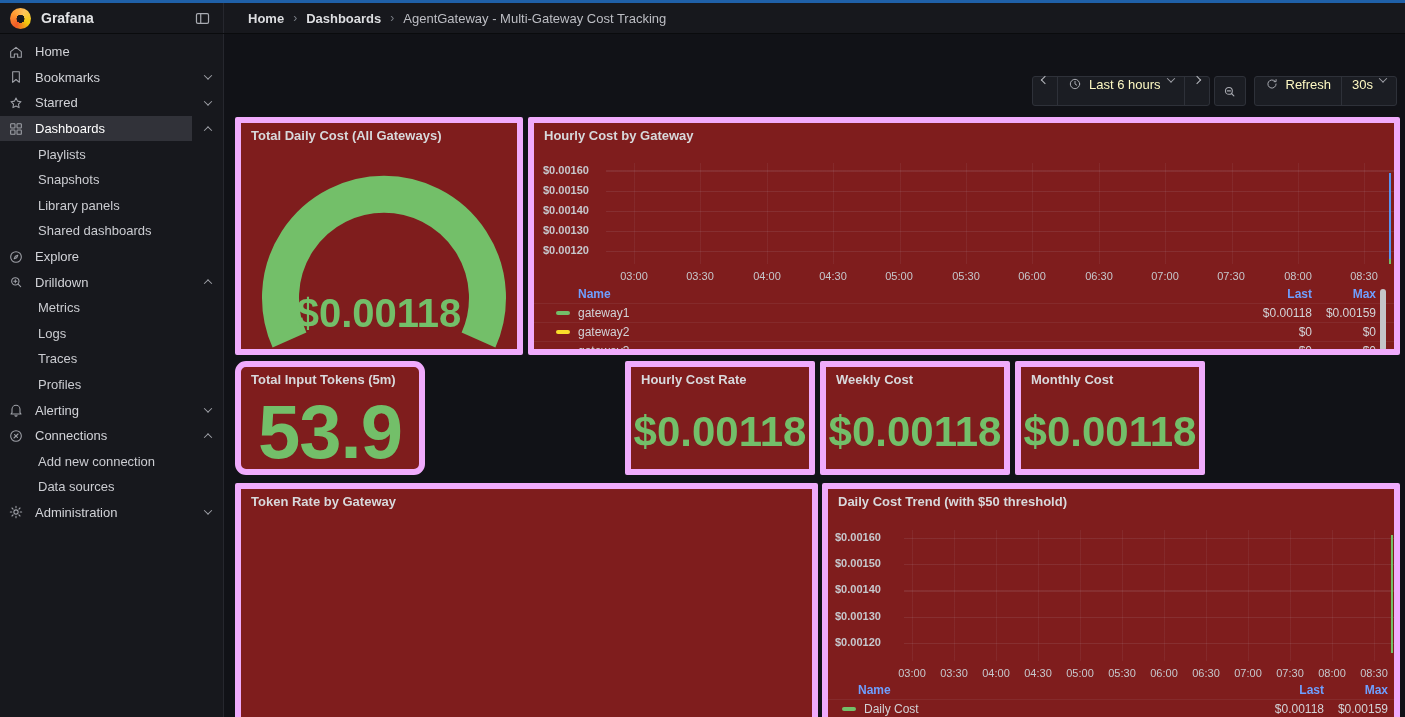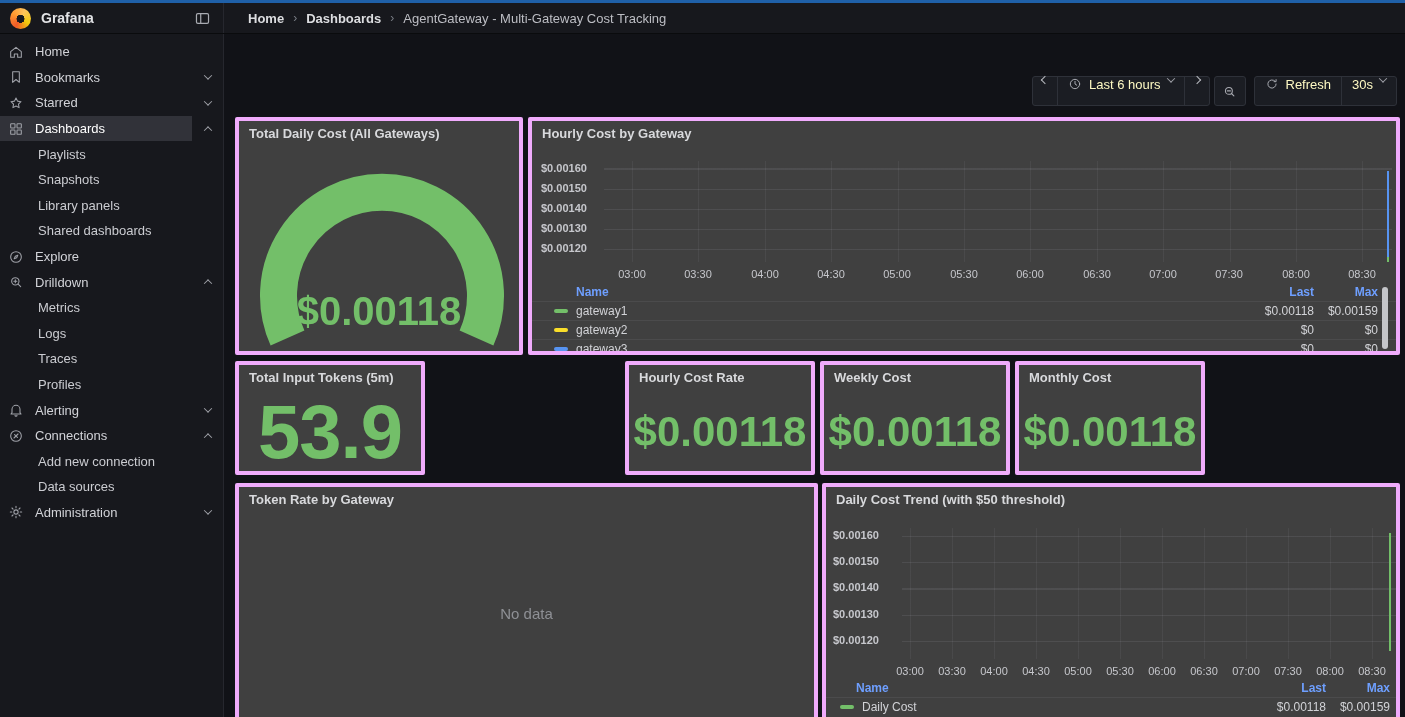--- a/index.html
+++ b/index.html
@@ -81,21 +81,21 @@
   .srow { display:flex; align-items:stretch; height:25.6px; }
   .slink { flex:1; display:flex; align-items:center; gap:11px; padding-left:8px; cursor:pointer;
     font-size:13px; font-weight:500; color:#D2D3D8; }
   .slink.sub { padding-left:38px; color:#CBCCD1; }
   .slink.active { background:rgba(204,204,220,0.15); color:#FFFFFF; }
   .schev { width:31px; display:flex; align-items:center; justify-content:center; cursor:pointer; }
   .sic { width:16px; height:16px; flex:0 0 auto; display:flex; }
   .sic svg { stroke:#9FA1A8; fill:none; stroke-width:1.6; stroke-linecap:round; stroke-linejoin:round; }
 
   
-  .panel { position:absolute; background:#404040; border:4px solid #f0abfc; border-radius:2px; overflow:hidden; }
+  .panel { position:absolute; background:#7f1d1d; border:6px solid #f0abfc; border-radius:2px; overflow:hidden; }
   .ptitle { position:absolute; left:10px; top:5px; font-size:13px; font-weight:700; color:#D8D9DC; cursor:pointer; }
 
   
   #p-gauge { left:10px; top:53px; width:288px; height:238px; }
   .gauge-svg { position:absolute; left:0; top:0; }
   .gvalue { position:absolute; left:0; right:0; top:168px; text-align:center;
     font-size:40px; font-weight:600; color:#73BF69; }
 
   
   #p-hourly { left:303px; top:53px; width:872px; height:238px; }
@@ -118,21 +118,21 @@
   .dash-sw { width:14px; height:4px; border-radius:2px; margin-left:22px; }
   .dash-sw.d2 { margin-left:14px; }
   .dash-green { background:#73BF69; } .dash-yellow { background:#FADE2A; } .dash-blue { background:#5794F2; }
   .leg-lab { margin-left:8px; cursor:pointer; }
   .pr18 { padding-right:18px; } .pr6 { padding-right:6px; }
   .scrollpill { position:absolute; right:8px; top:166px; width:6px; height:62px; border-radius:3px;
     background:#C4C5C9; cursor:pointer; }
 
   
   .stat { top:297px; height:114px; width:190px; }
-  #p-s0 { left:10px; } #p-s1 { left:205px; } #p-s2 { left:400px; } #p-s3 { left:595px; } #p-s4 { left:790px; }
+  #p-s0 { left:10px;border-radius:11px; } #p-s1 { left:205px; } #p-s2 { left:400px; } #p-s3 { left:595px; } #p-s4 { left:790px; }
   .sval { position:absolute; left:0; right:0; top:28px; bottom:0; display:flex; align-items:center;
     justify-content:center; color:#73BF69; font-weight:600; line-height:1; }
   .sval.big { font-size:76px; letter-spacing:-1px; }
   .sval.money { font-size:42px; }
 
   
   #p-token { left:10px; top:419px; width:583px; height:242px; }
   .nodata { position:absolute; left:0; right:0; top:118px; text-align:center; font-size:15px; color:#8E9095; }
 
   
@@ -460,21 +460,20 @@
       <span class="ptitle">Weekly Cost</span>
       <div class="sval money">$0.00118</div>
     </div>
     <div class="panel stat" id="p-s4">
       <span class="ptitle">Monthly Cost</span>
       <div class="sval money">$0.00118</div>
     </div>
 
     <div class="panel" id="p-token">
       <span class="ptitle">Token Rate by Gateway</span>
-      <div class="nodata">No data</div>
     </div>
 
     <div class="panel" id="p-daily">
       <span class="ptitle">Daily Cost Trend (with $50 threshold)</span>
       <span class="ylab" style="left:7px;top:42px;">$0.00160</span>
       <span class="ylab" style="left:7px;top:68px;">$0.00150</span>
       <span class="ylab" style="left:7px;top:94px;">$0.00140</span>
       <span class="ylab" style="left:7px;top:121px;">$0.00130</span>
       <span class="ylab" style="left:7px;top:147px;">$0.00120</span>
       <div class="plot-d">

